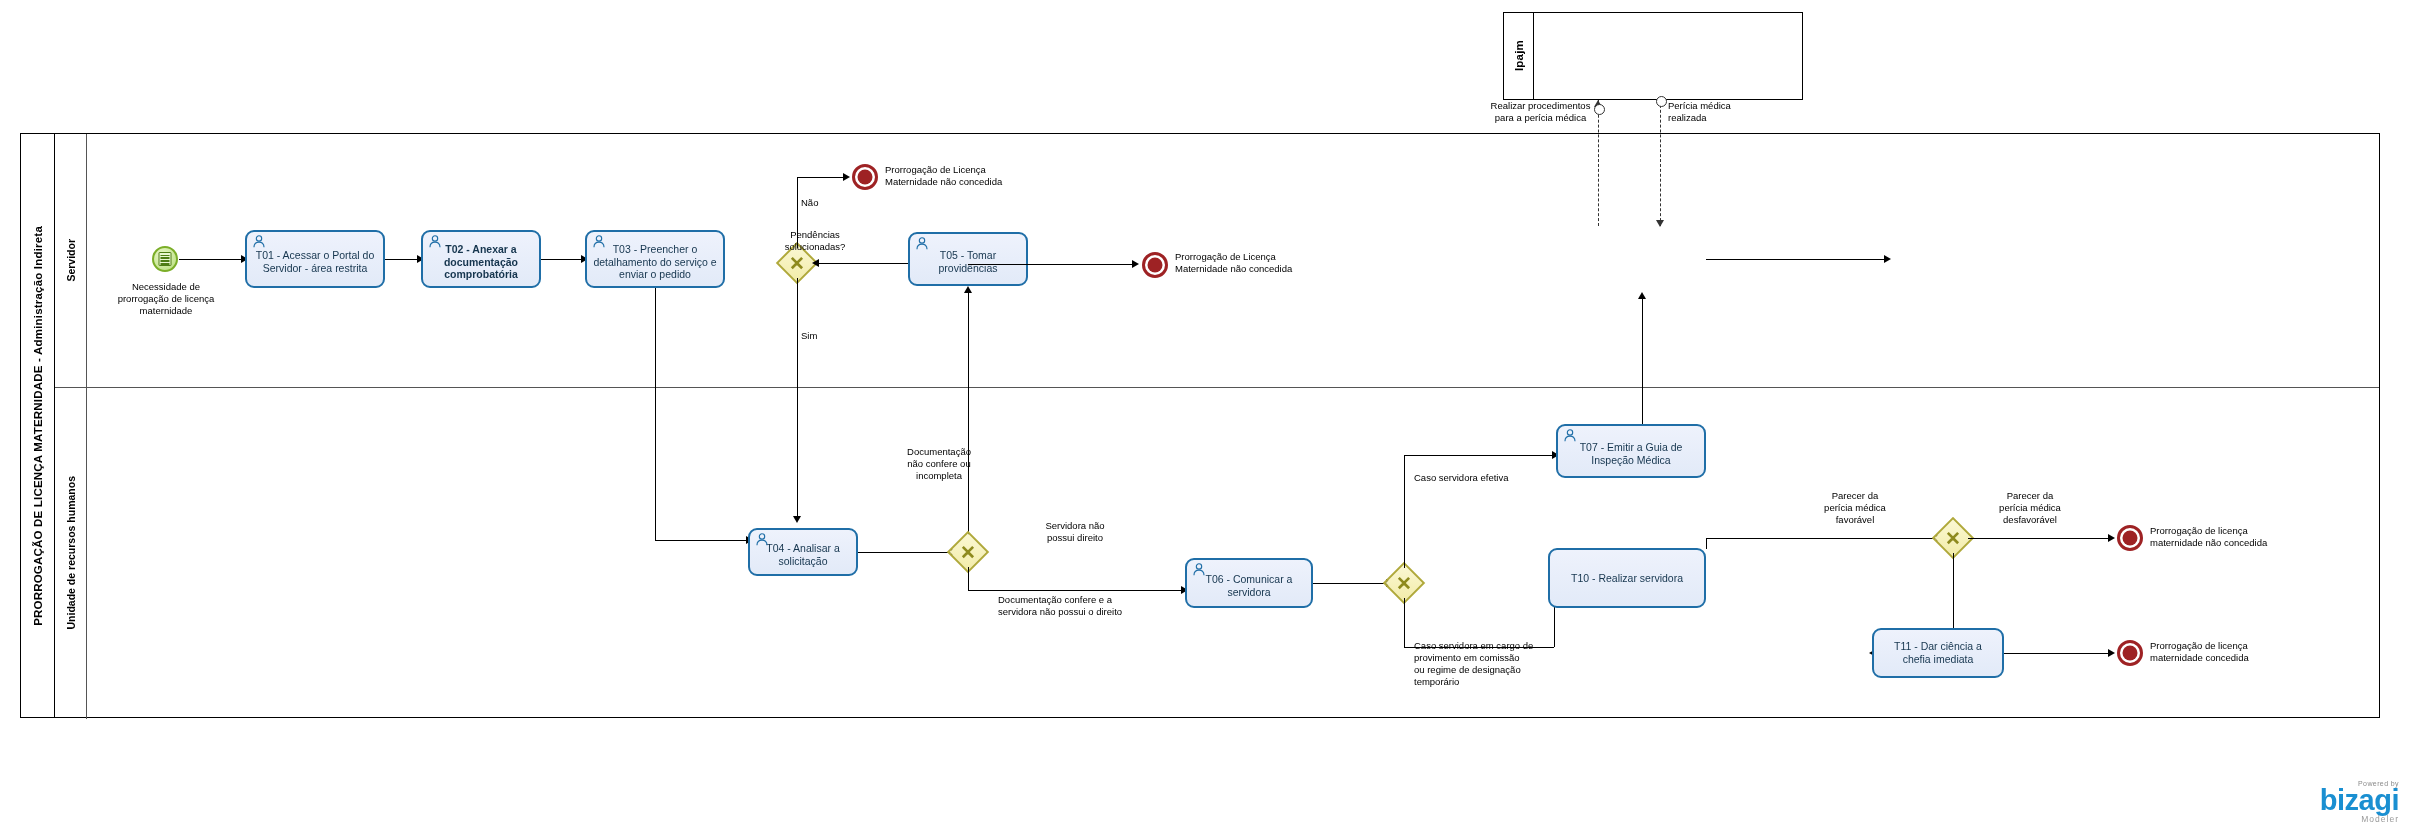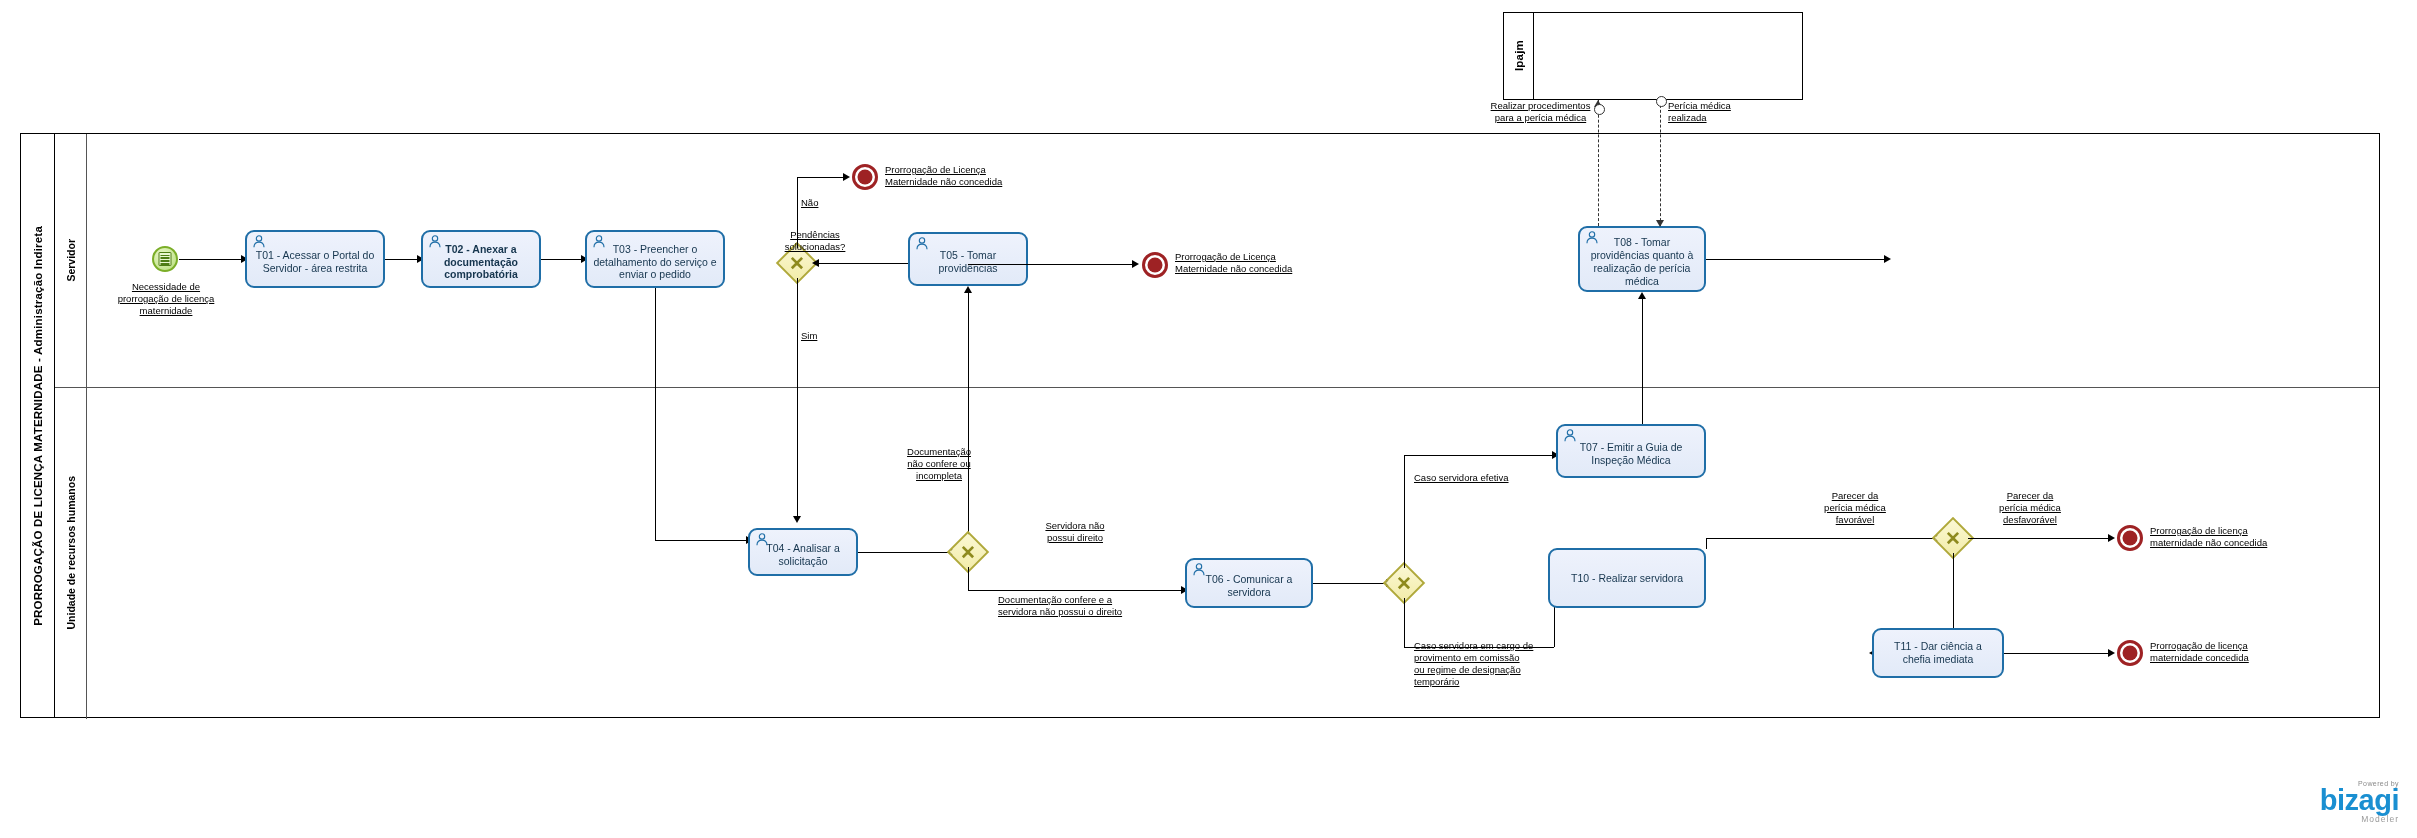--- a/index.html
+++ b/index.html
@@ -54,21 +54,21 @@
   .ar{position:absolute;width:0;height:0;}
   .ar.r{border-left:7px solid #000;border-top:4.5px solid transparent;border-bottom:4.5px solid transparent;}
   .ar.l{border-right:7px solid #000;border-top:4.5px solid transparent;border-bottom:4.5px solid transparent;}
   .ar.u{border-bottom:7px solid #000;border-left:4.5px solid transparent;border-right:4.5px solid transparent;}
   .ar.d{border-top:7px solid #000;border-left:4.5px solid transparent;border-right:4.5px solid transparent;}
   .ar.od{border-top:7px solid #333;border-left:4.5px solid transparent;border-right:4.5px solid transparent;}
   .ar.ou{border-bottom:7px solid #333;border-left:4.5px solid transparent;border-right:4.5px solid transparent;}
   .hollow{position:absolute;width:9px;height:9px;border:1.2px solid #333;border-radius:50%;background:#fff;}
 
   
-  .lbl{position:absolute;font-size:9.5px;color:#000;line-height:1.25;white-space:pre-line;text-decoration:underline;}
+  .lbl{position:absolute;font-size:9.5px;color:#000;line-height:1.25;white-space:pre-line;}
   .lbl.c{text-align:center;}
   .lbl.l{text-align:left;}
 
   
   .bz{position:absolute;right:18px;bottom:14px;text-align:right;}
   .bz .pw{font-size:7px;color:#8a8a8a;letter-spacing:.4px;}
   .bz .nm{font-size:29px;font-weight:bold;color:#1a8fd1;line-height:.92;letter-spacing:-.5px;}
   .bz .md{font-size:8.5px;color:#9a9a9a;letter-spacing:1px;}
 </style>
 </head>
@@ -191,30 +191,20 @@
   <div class="ln h" style="left:968px;top:264px;width:166px;"></div>
   <div class="ln v" style="left:1134px;top:264px;width:1.2px;height:1px;"></div>
   <div class="ar r" style="left:1132px;top:260px;"></div>
 
   <div class="ev ev-end" style="left:1142px;top:252px;">
     <div class="inner"></div>
   </div>
   <div class="lbl l" style="left:1175px;top:251px;width:190px;">Prorrogação de Licença
 Maternidade não concedida</div>
 
-  <div class="task" style="left:1578px;top:226px;width:128px;height:66px;">
-    <svg class="task-ico" viewBox="0 0 16 15">
-      <circle cx="8" cy="4" r="3.1" fill="none" stroke="#1f6ea7" stroke-width="1.3"></circle>
-      <path d="M2.2 14.2 C2.2 9.8 5 8.2 8 8.2 C11 8.2 13.8 9.8 13.8 14.2" fill="none" stroke="#1f6ea7" stroke-width="1.3"></path>
-    </svg>
-    <div>T08 - Tomar
-providências quanto à
-realização de perícia
-médica</div>
-  </div>
 
   <div class="dl v" style="left:1598px;top:100px;height:126px;"></div>
   <div class="ar ou" style="left:1594px;top:100px;"></div>
   <div class="hollow" style="left:1594px;top:104px;"></div>
   <div class="lbl c" style="left:1478px;top:100px;width:125px;">Realizar procedimentos
 para a perícia médica</div>
 
   <div class="dl v" style="left:1660px;top:100px;height:126px;"></div>
   <div class="ar od" style="left:1656px;top:220px;"></div>
   <div class="hollow" style="left:1656px;top:96px;"></div>

